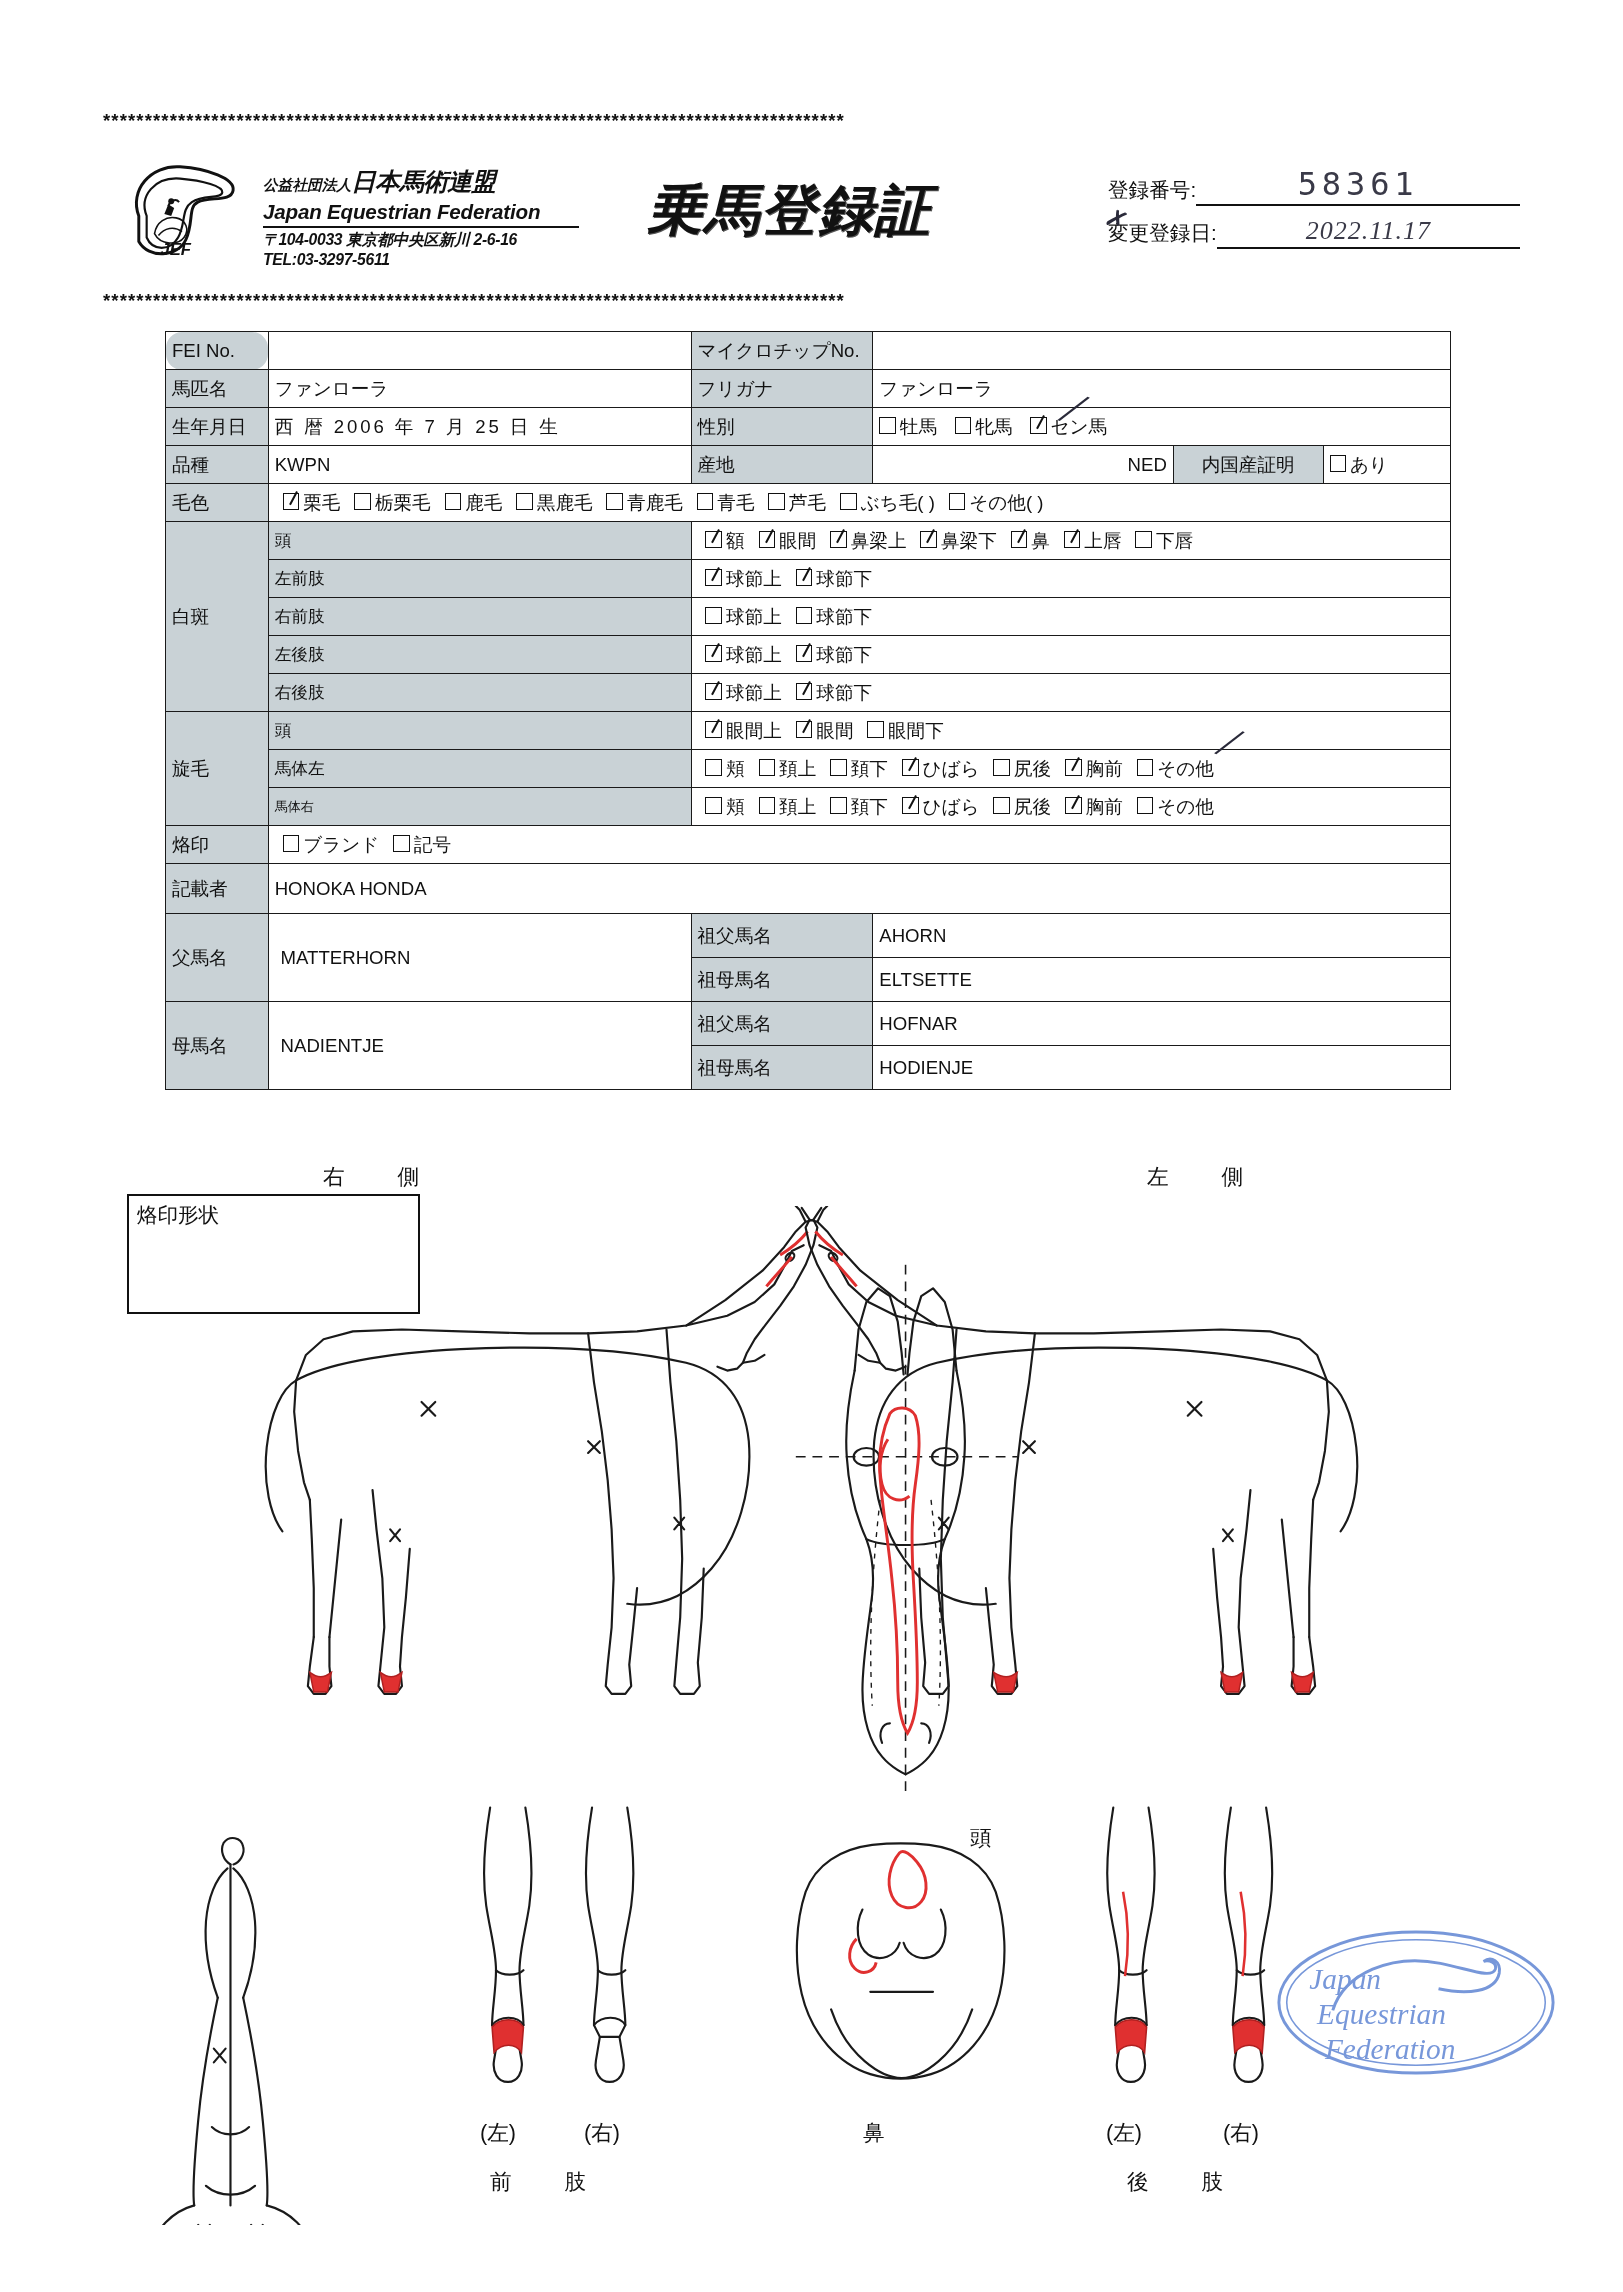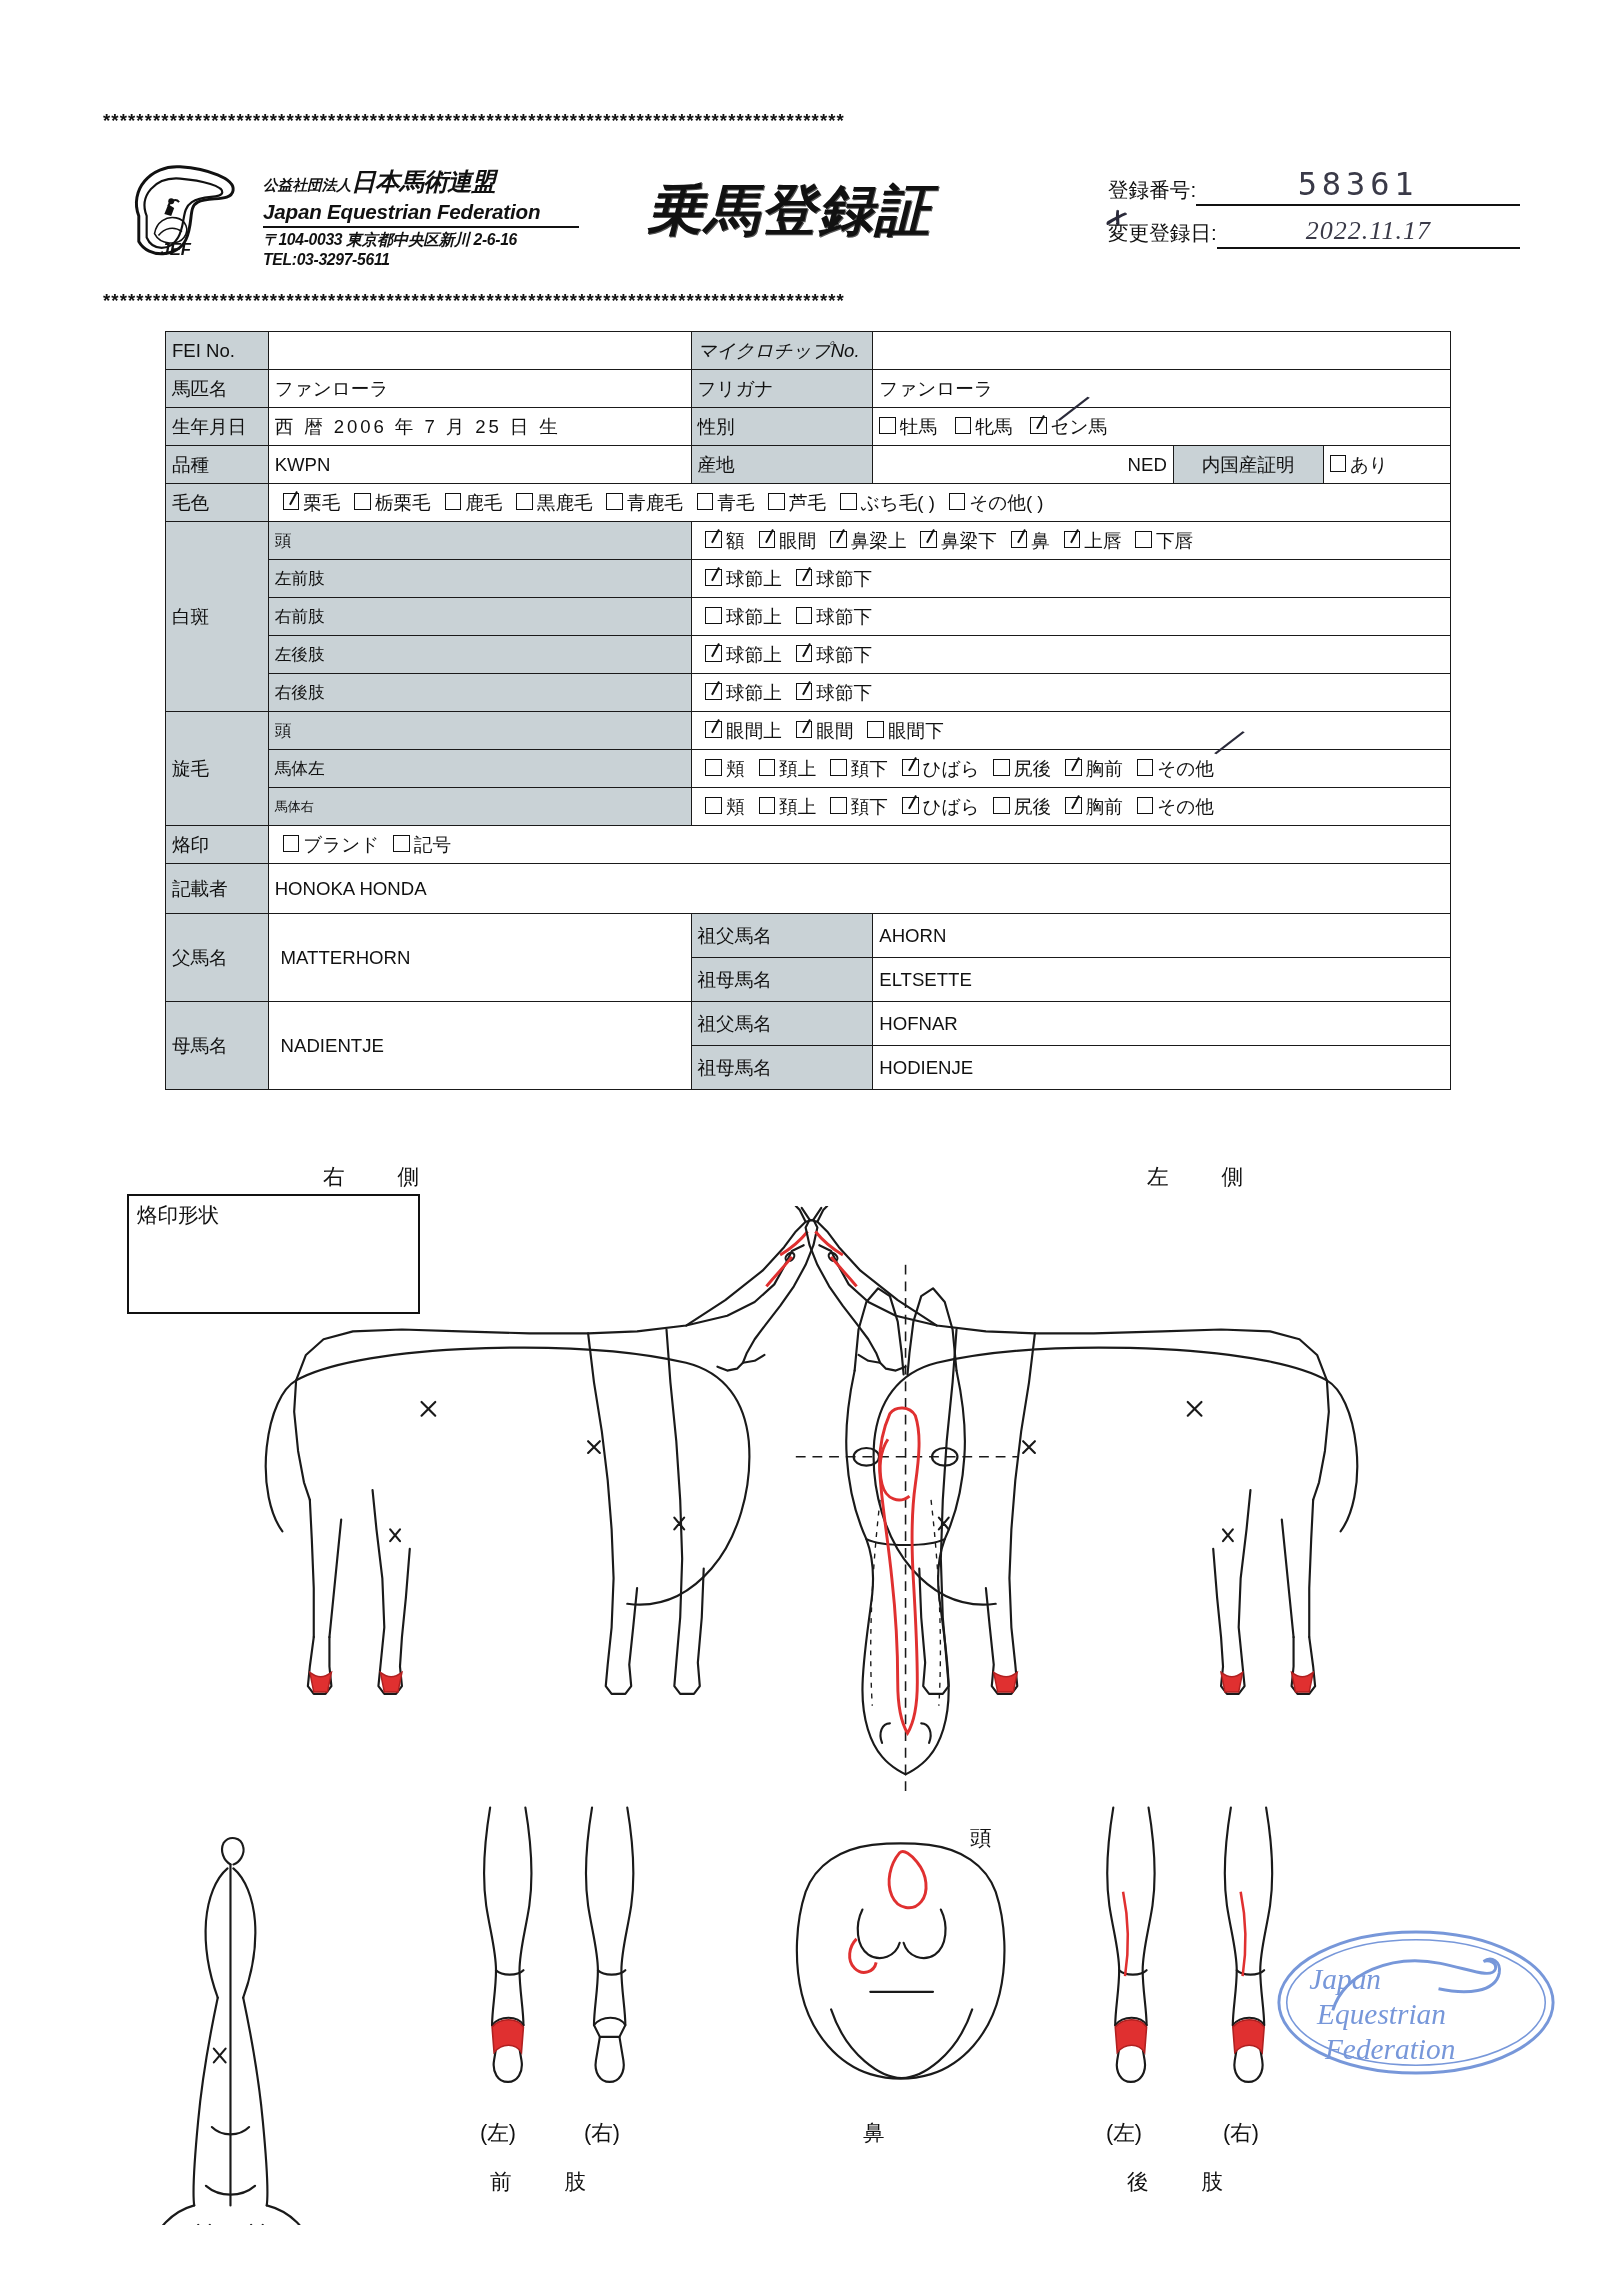--- a/index.html
+++ b/index.html
@@ -47,21 +47,21 @@
   #table{
     position:absolute;left:165px;top:331px;width:1286px;
     border-collapse:collapse;
   }
   #table td{
     border:1.6px solid #1a1a1a;
     font-size:18.6px;color:#111;padding:2px 5.9px;
     vertical-align:middle;height:33px;
   }
   td.hd{background:#c9d2d6;white-space:nowrap;}
-  td.hd.sm{font-size:16.7px;font-style:italic;}
+  td.hd.sm{font-size:16.7px;}
   td.val{background:#fff;}
   .v-big{font-size:29px;letter-spacing:0px;color:#111;margin-left:13px;}
   .v-mid{font-size:26.5px;color:#111;}
   .v-name{font-size:27.4px;color:#111;}
   .dob{font-size:25.5px;letter-spacing:2.9px;color:#111;white-space:nowrap;margin-left:17px;}
   .ctr{text-align:center;}
 
   .cb{display:inline-block;white-space:nowrap;margin-right:17.6px;font-size:18.6px;}
   .cb .box{
     display:inline-block;width:14.7px;height:14.7px;border:1.6px solid #111;
@@ -142,21 +142,21 @@
         <span class="reg-value date">2022.11.17</span>
       </span>
     </div>
   </div>
 
   <div class="starline" id="star-bottom">*****************************************************************************************</div>
 
   <table id="table">
     <tbody>
         <tr>
-      <td class="hd" style="width:90px;">FEI No.</td>
+      <td class="hd" style="width:90px;border-radius:16px;">FEI No.</td>
       <td class="val" style="width:410px;"></td>
       <td class="hd sm" style="width:169px;">マイクロチップNo.</td>
       <td class="val"></td>
     </tr>
     <tr>
       <td class="hd">馬匹名</td>
       <td class="val v-name">ファンローラ</td>
       <td class="hd">フリガナ</td>
       <td class="val v-name">ファンローラ</td>
     </tr>

